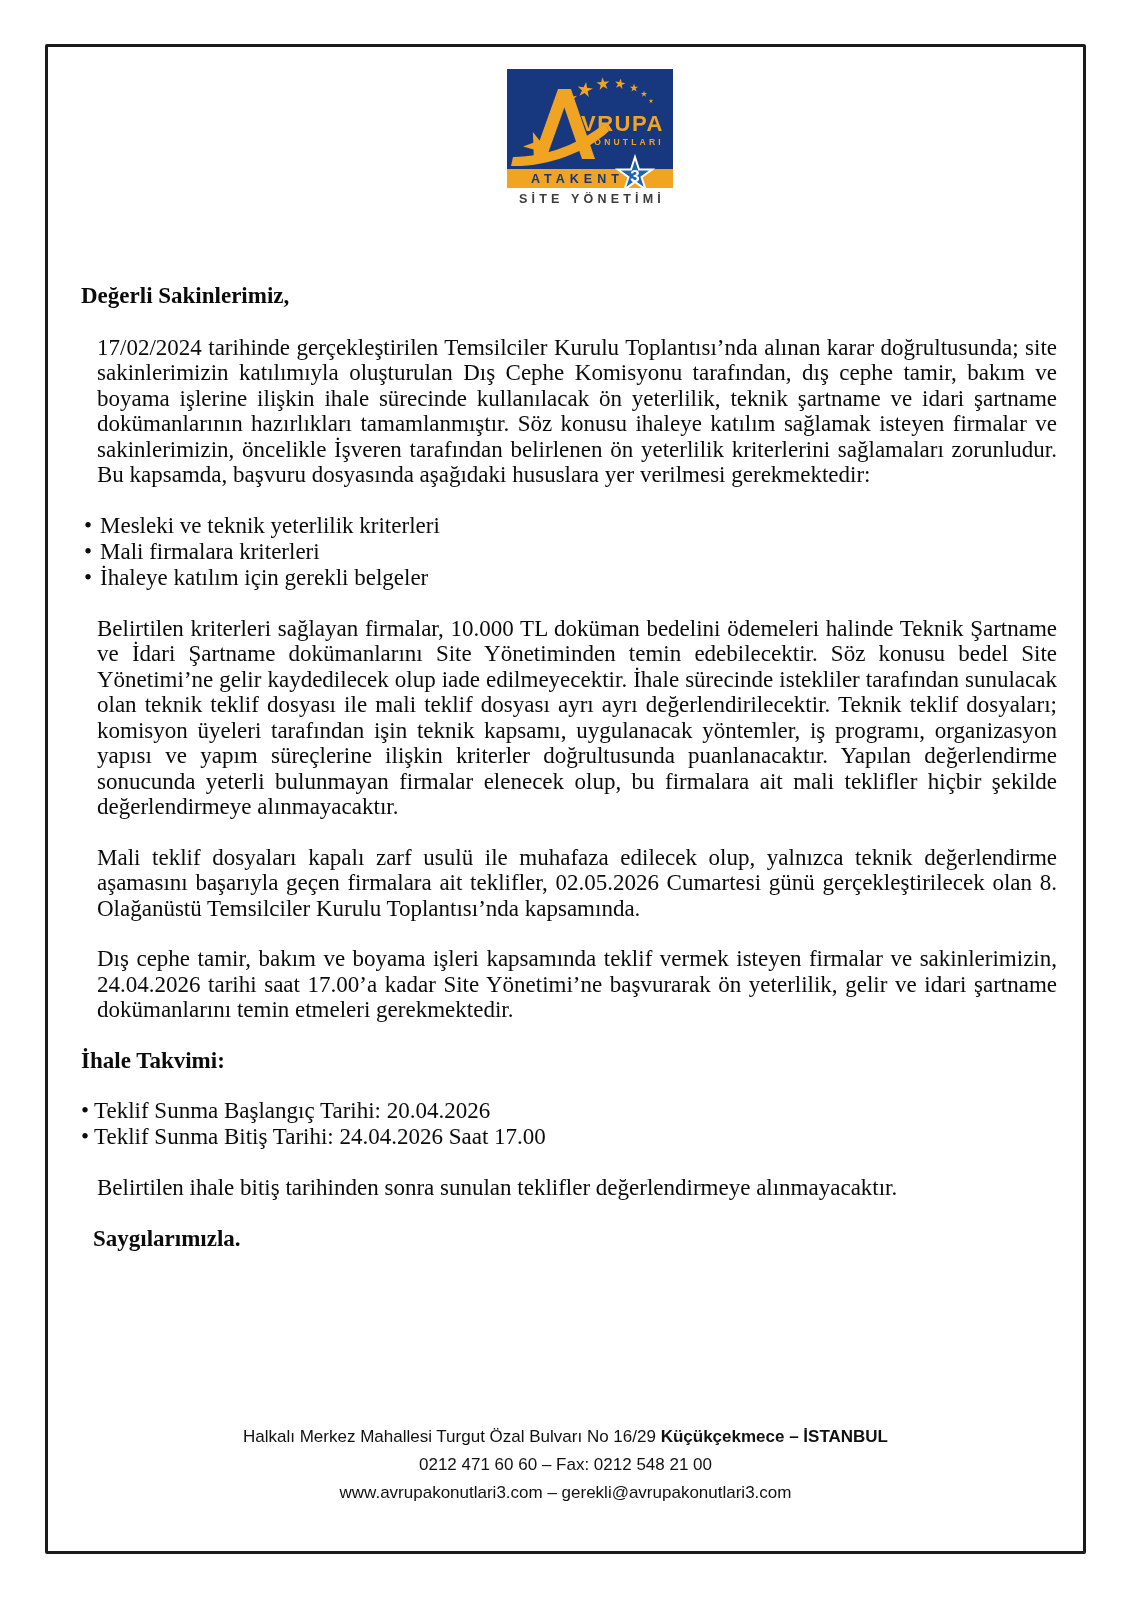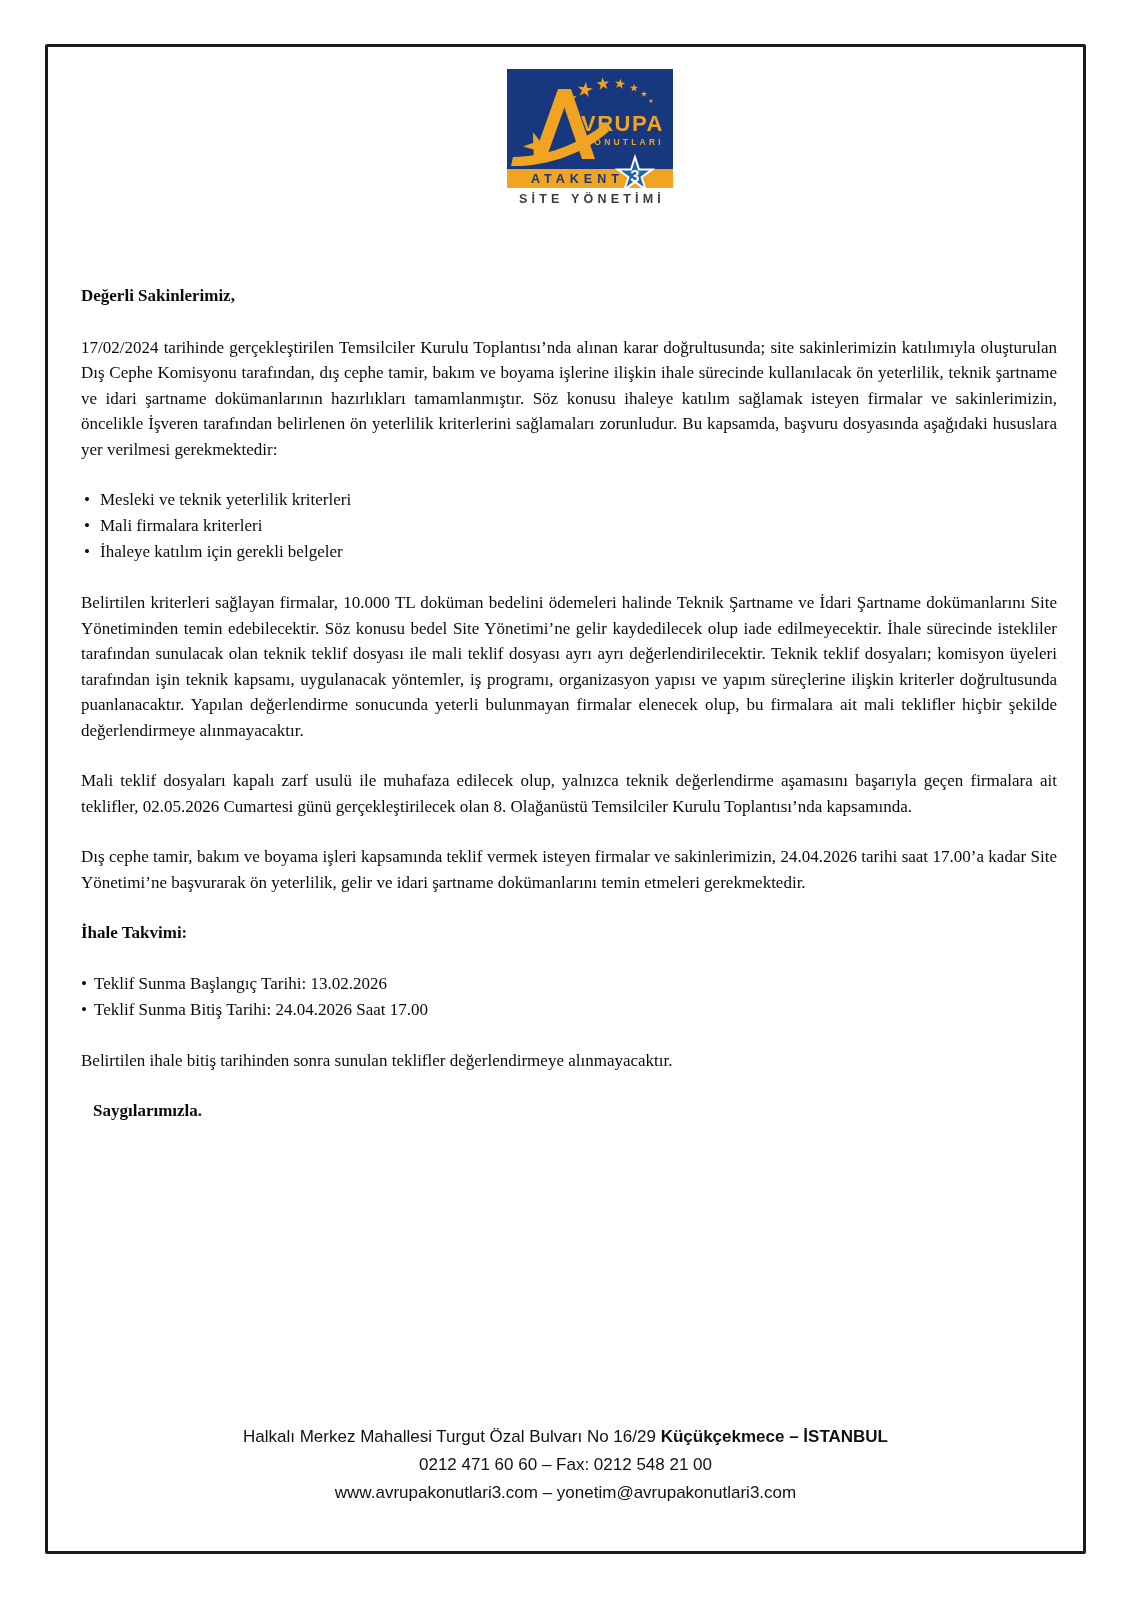--- a/index.html
+++ b/index.html
@@ -30,25 +30,25 @@
     margin-top: 22px;
     display: flex;
     flex-direction: column;
     align-items: center;
   }
   .logo-svg { position: relative; left: 24px; display: block; }
   
   .letter {
     margin-top: 74px;
     padding: 0 26px 0 33px;
-    font-size: 17px;
+    font-size: 23px;
     line-height: 25.5px;
   }
   .salutation { font-weight: bold; margin: 0 0 26px 0; }
-  .para { margin: 0 0 25px 0; text-align: justify; }
+  .para { margin: 0 0 25px 16px; text-align: justify; }
   .para b { font-weight: normal; }
   .bullet-list { margin: 0 0 25px 0; }
   .bullet-row { display: flex; line-height: 26px; }
   .bullet-row .dot { flex: 0 0 16px; padding-left: 3px; }
   .bullet-list.tight .dot { flex: 0 0 13px; padding-left: 0; }
   .heading { font-weight: bold; margin: 0 0 25px 0; }
   .closing-regards { font-weight: bold; margin: 12px; }
   
   .footer {
     margin-top: auto;
@@ -128,34 +128,34 @@
 
       <p class="para"><span>Mali teklif dosyaları kapalı zarf usulü ile muhafaza edilecek olup, yalnızca teknik değerlendirme aşamasını başarıyla geçen firmalara ait teklifler, </span><b>02.05.2026 Cumartesi günü gerçekleştirilecek olan 8. Olağanüstü Temsilciler Kurulu Toplantısı’nda</b><span> kapsamında.</span></p>
 
       <p class="para"><span>Dış cephe tamir, bakım ve boyama işleri kapsamında teklif vermek isteyen firmalar ve sakinlerimizin, </span><b>24.04.2026 tarihi saat 17.00’a kadar</b><span> Site Yönetimi’ne başvurarak ön yeterlilik, gelir ve idari şartname dokümanlarını temin etmeleri gerekmektedir.</span></p>
 
       <p class="heading">İhale Takvimi:</p>
 
       <div class="bullet-list tight">
         <div class="bullet-row">
           <span class="dot">•</span>
-          <span>Teklif Sunma Başlangıç Tarihi: 13.02.2026</span>
+          <span>Teklif Sunma Başlangıç Tarihi: 20.04.2026</span>
         </div>
         <div class="bullet-row">
           <span class="dot">•</span>
           <span>Teklif Sunma Bitiş Tarihi: 24.04.2026 Saat 17.00</span>
         </div>
       </div>
 
       <p class="para">Belirtilen ihale bitiş tarihinden sonra sunulan teklifler değerlendirmeye alınmayacaktır.</p>
 
 
       <p class="closing-regards">Saygılarımızla.</p>
     </main>
 
     <footer class="footer">
       <div><span>Halkalı Merkez Mahallesi Turgut Özal Bulvarı No 16/29 </span><b>Küçükçekmece – İSTANBUL</b></div>
       <div>0212 471 60 60 – Fax: 0212 548 21 00</div>
-      <div>www.avrupakonutlari3.com – yonetim@avrupakonutlari3.com</div>
+      <div>www.avrupakonutlari3.com – gerekli@avrupakonutlari3.com</div>
     </footer>
 
   </div>
 </div>
 
 </body></html>

